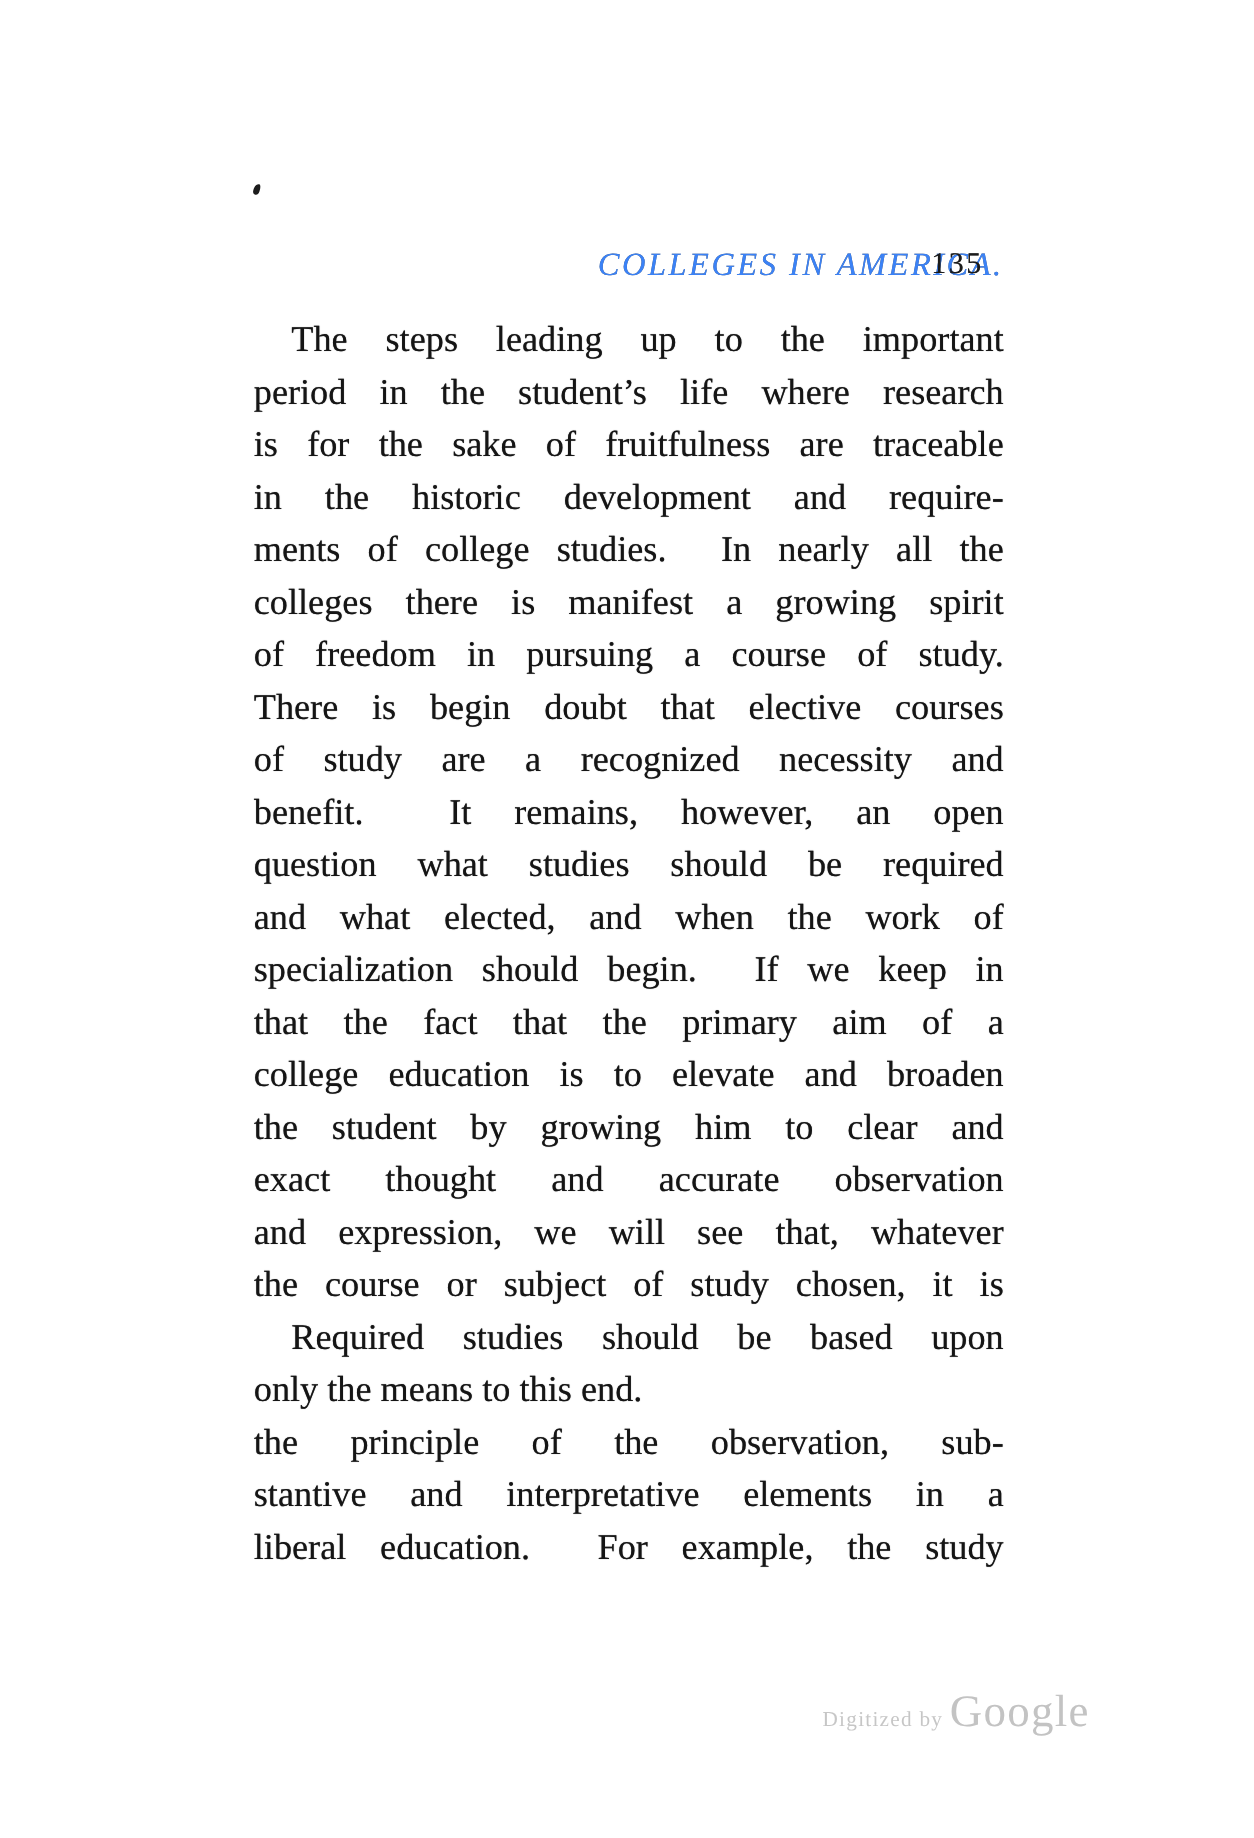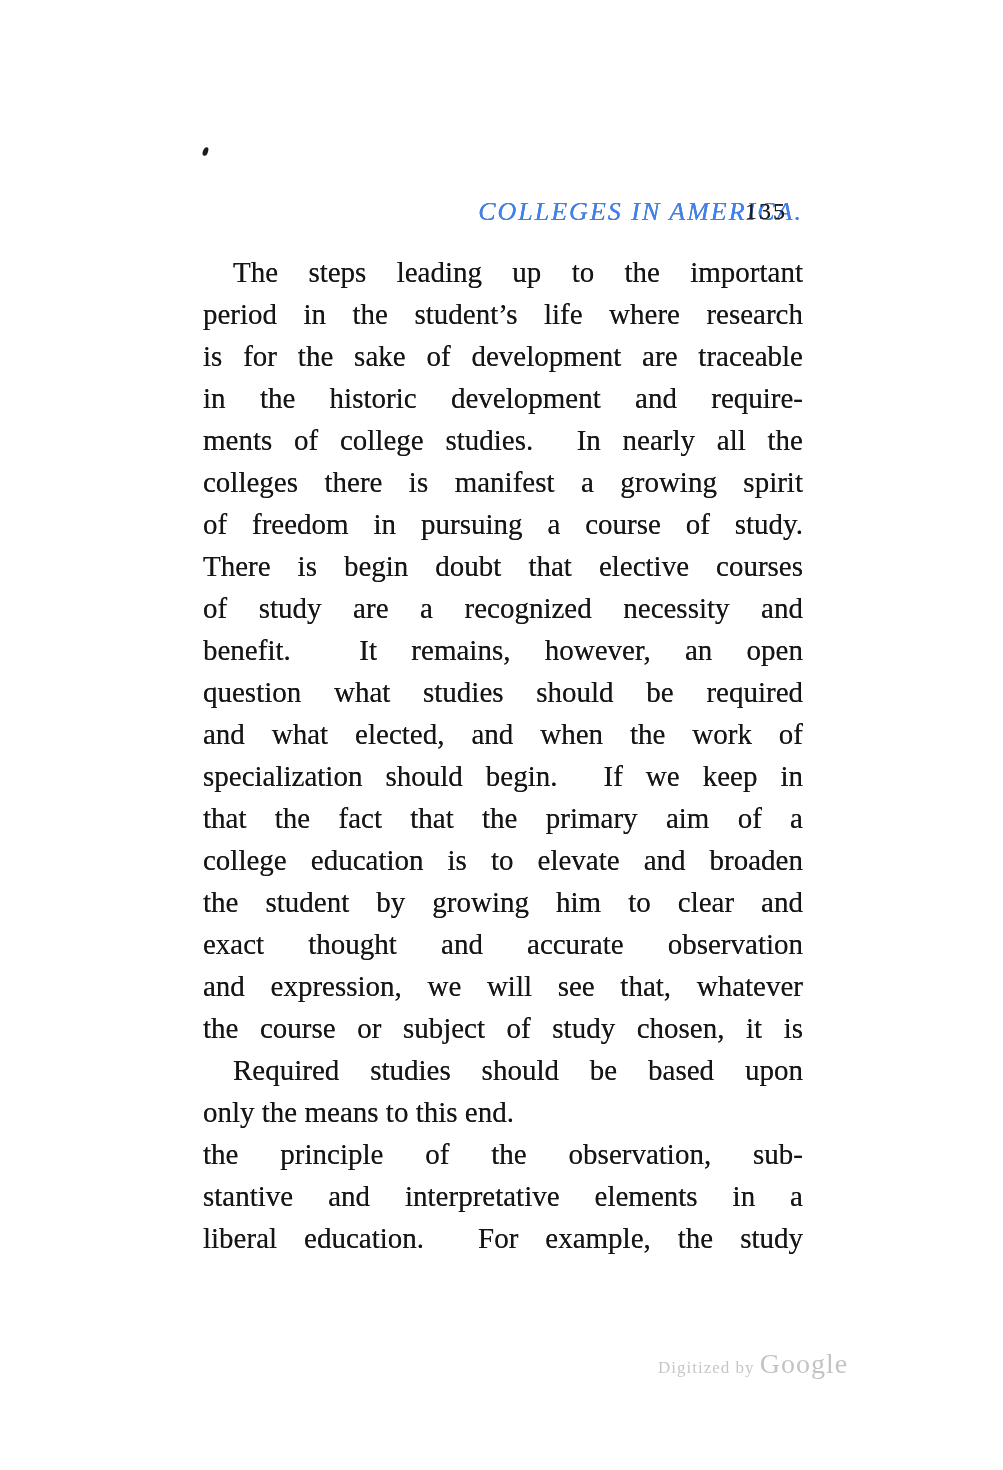--- a/index.html
+++ b/index.html
@@ -92,41 +92,41 @@
     top: 1348px;
     color: #bdbdbd;
     white-space: nowrap;
   }
   .wm-small {
     font-size: 17px;
     letter-spacing: 1px;
     opacity: 0.85;
   }
   .wm-google {
-    font-size: 28px;
+    font-size: 36px;
     letter-spacing: 1px;
     opacity: 0.9;
   }
 </style>
 </head>
 <body>
 
 <div class="page">
 
   <span class="ink-speck"></span>
 
   <header class="running-head">
     <span class="head-title">COLLEGES IN AMERICA.</span>
     <span class="page-number">135</span>
   </header>
 
   <main class="text-block">
     <div class="line indent">The steps leading up to the important</div>
     <div class="line">period in the student’s life where research</div>
-    <div class="line">is for the sake of development are traceable</div>
+    <div class="line">is for the sake of fruitfulness are traceable</div>
     <div class="line">in the historic development and require-</div>
     <div class="line">ments of college studies.&nbsp; In nearly all the</div>
     <div class="line">colleges there is manifest a growing spirit</div>
     <div class="line">of freedom in pursuing a course of study.</div>
     <div class="line">There is begin doubt that elective courses</div>
     <div class="line">of study are a recognized necessity and</div>
     <div class="line">benefit.&nbsp; It remains, however, an open</div>
     <div class="line">question what studies should be required</div>
     <div class="line">and what elected, and when the work of</div>
     <div class="line">specialization should begin.&nbsp; If we keep in</div>

